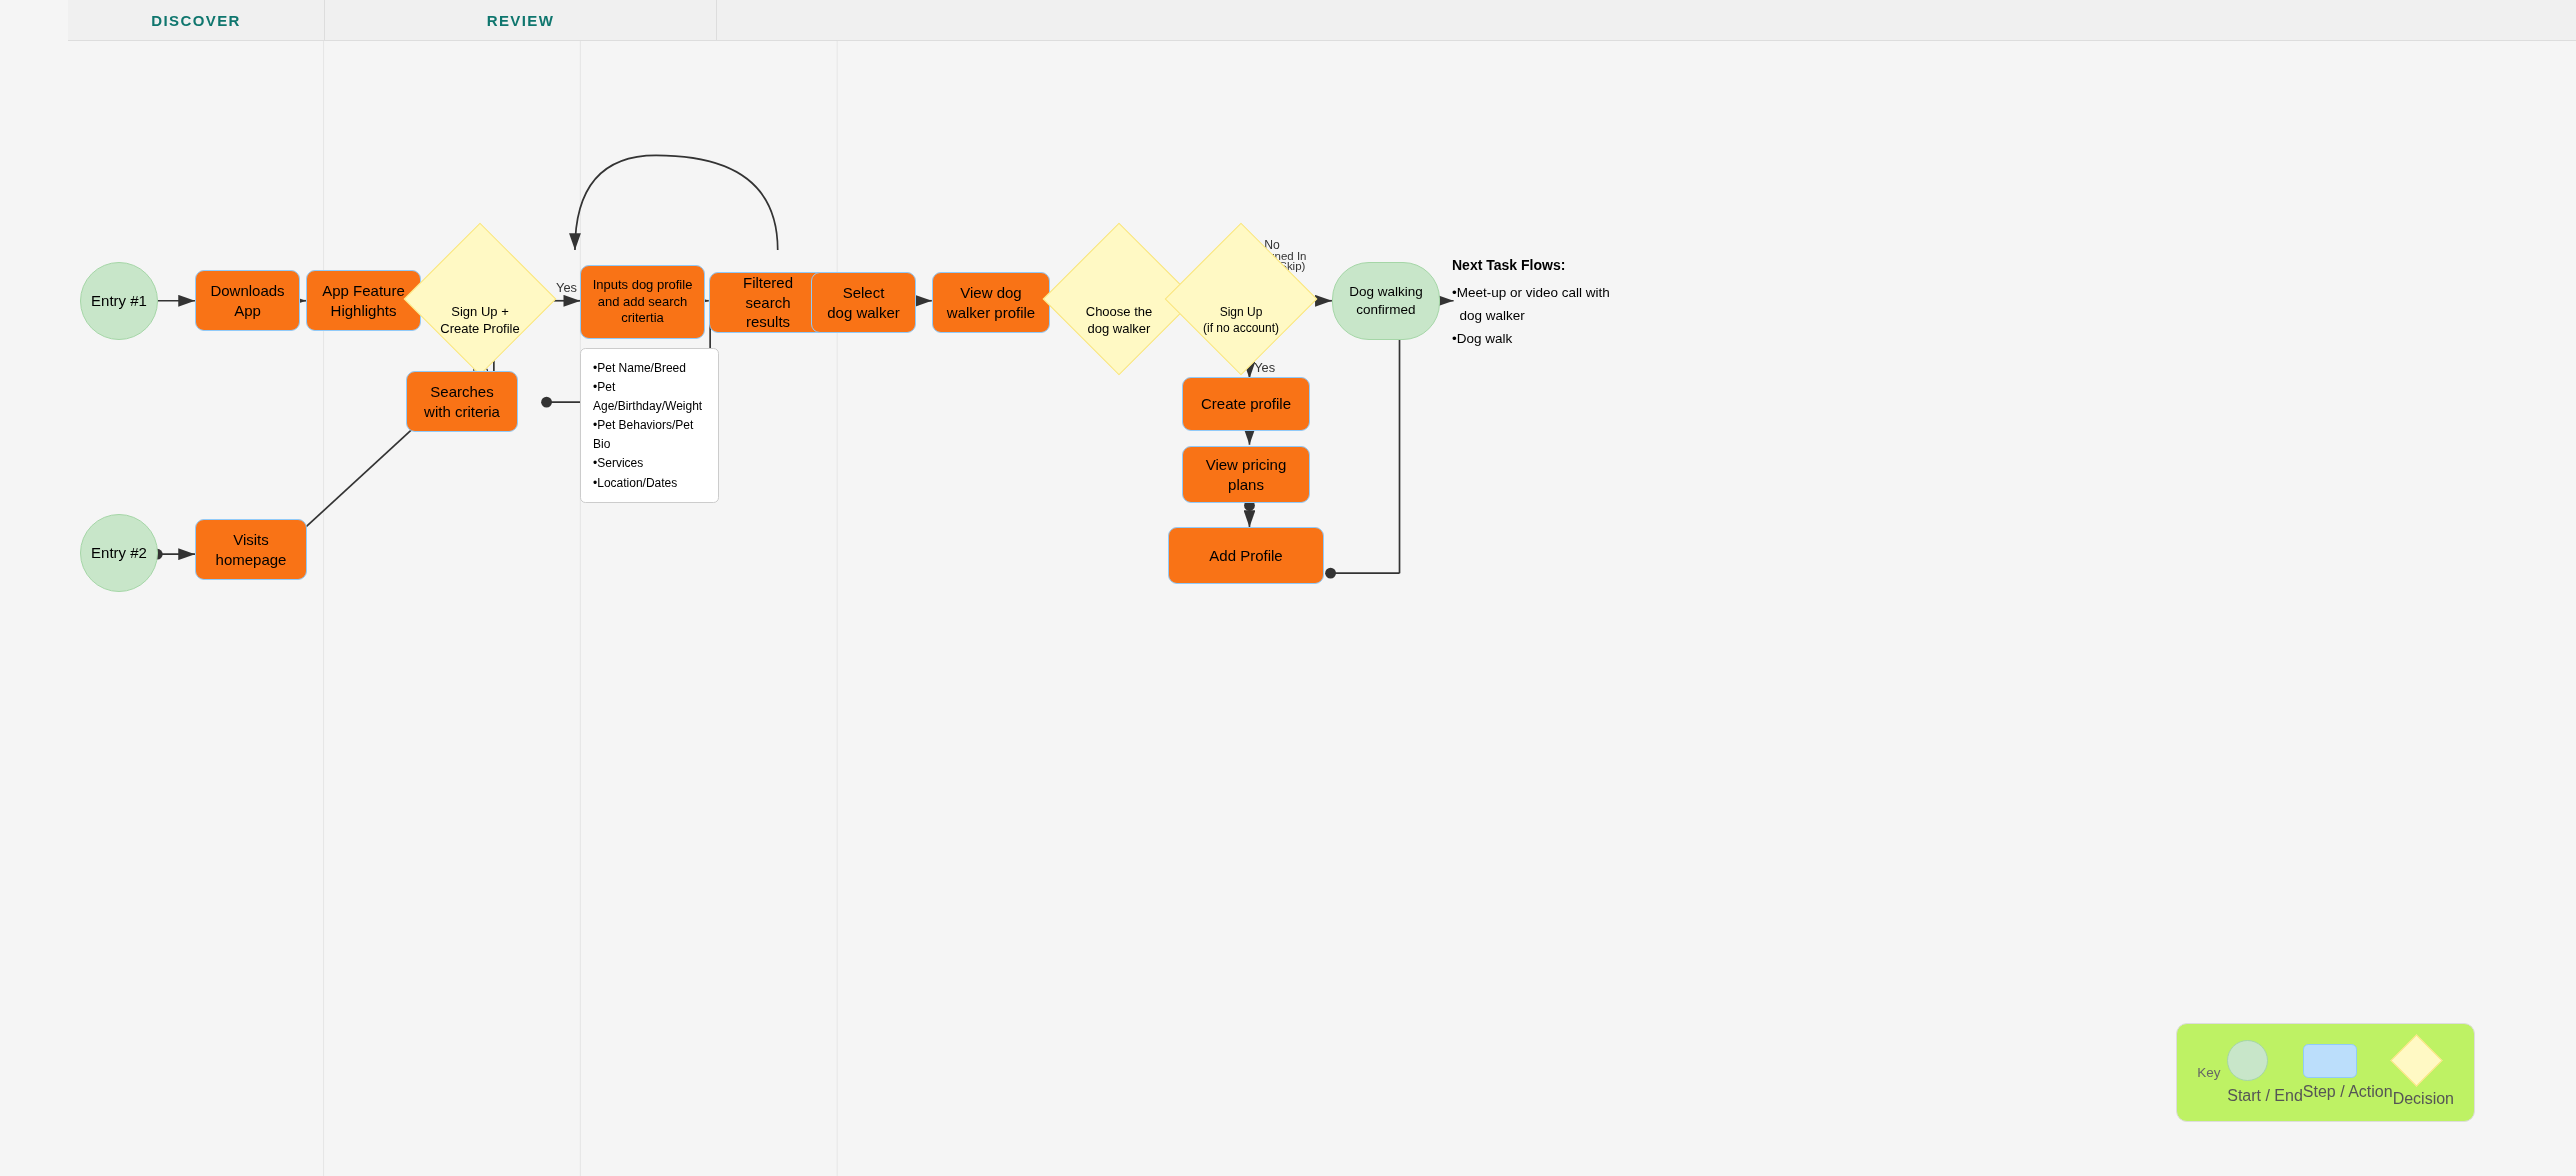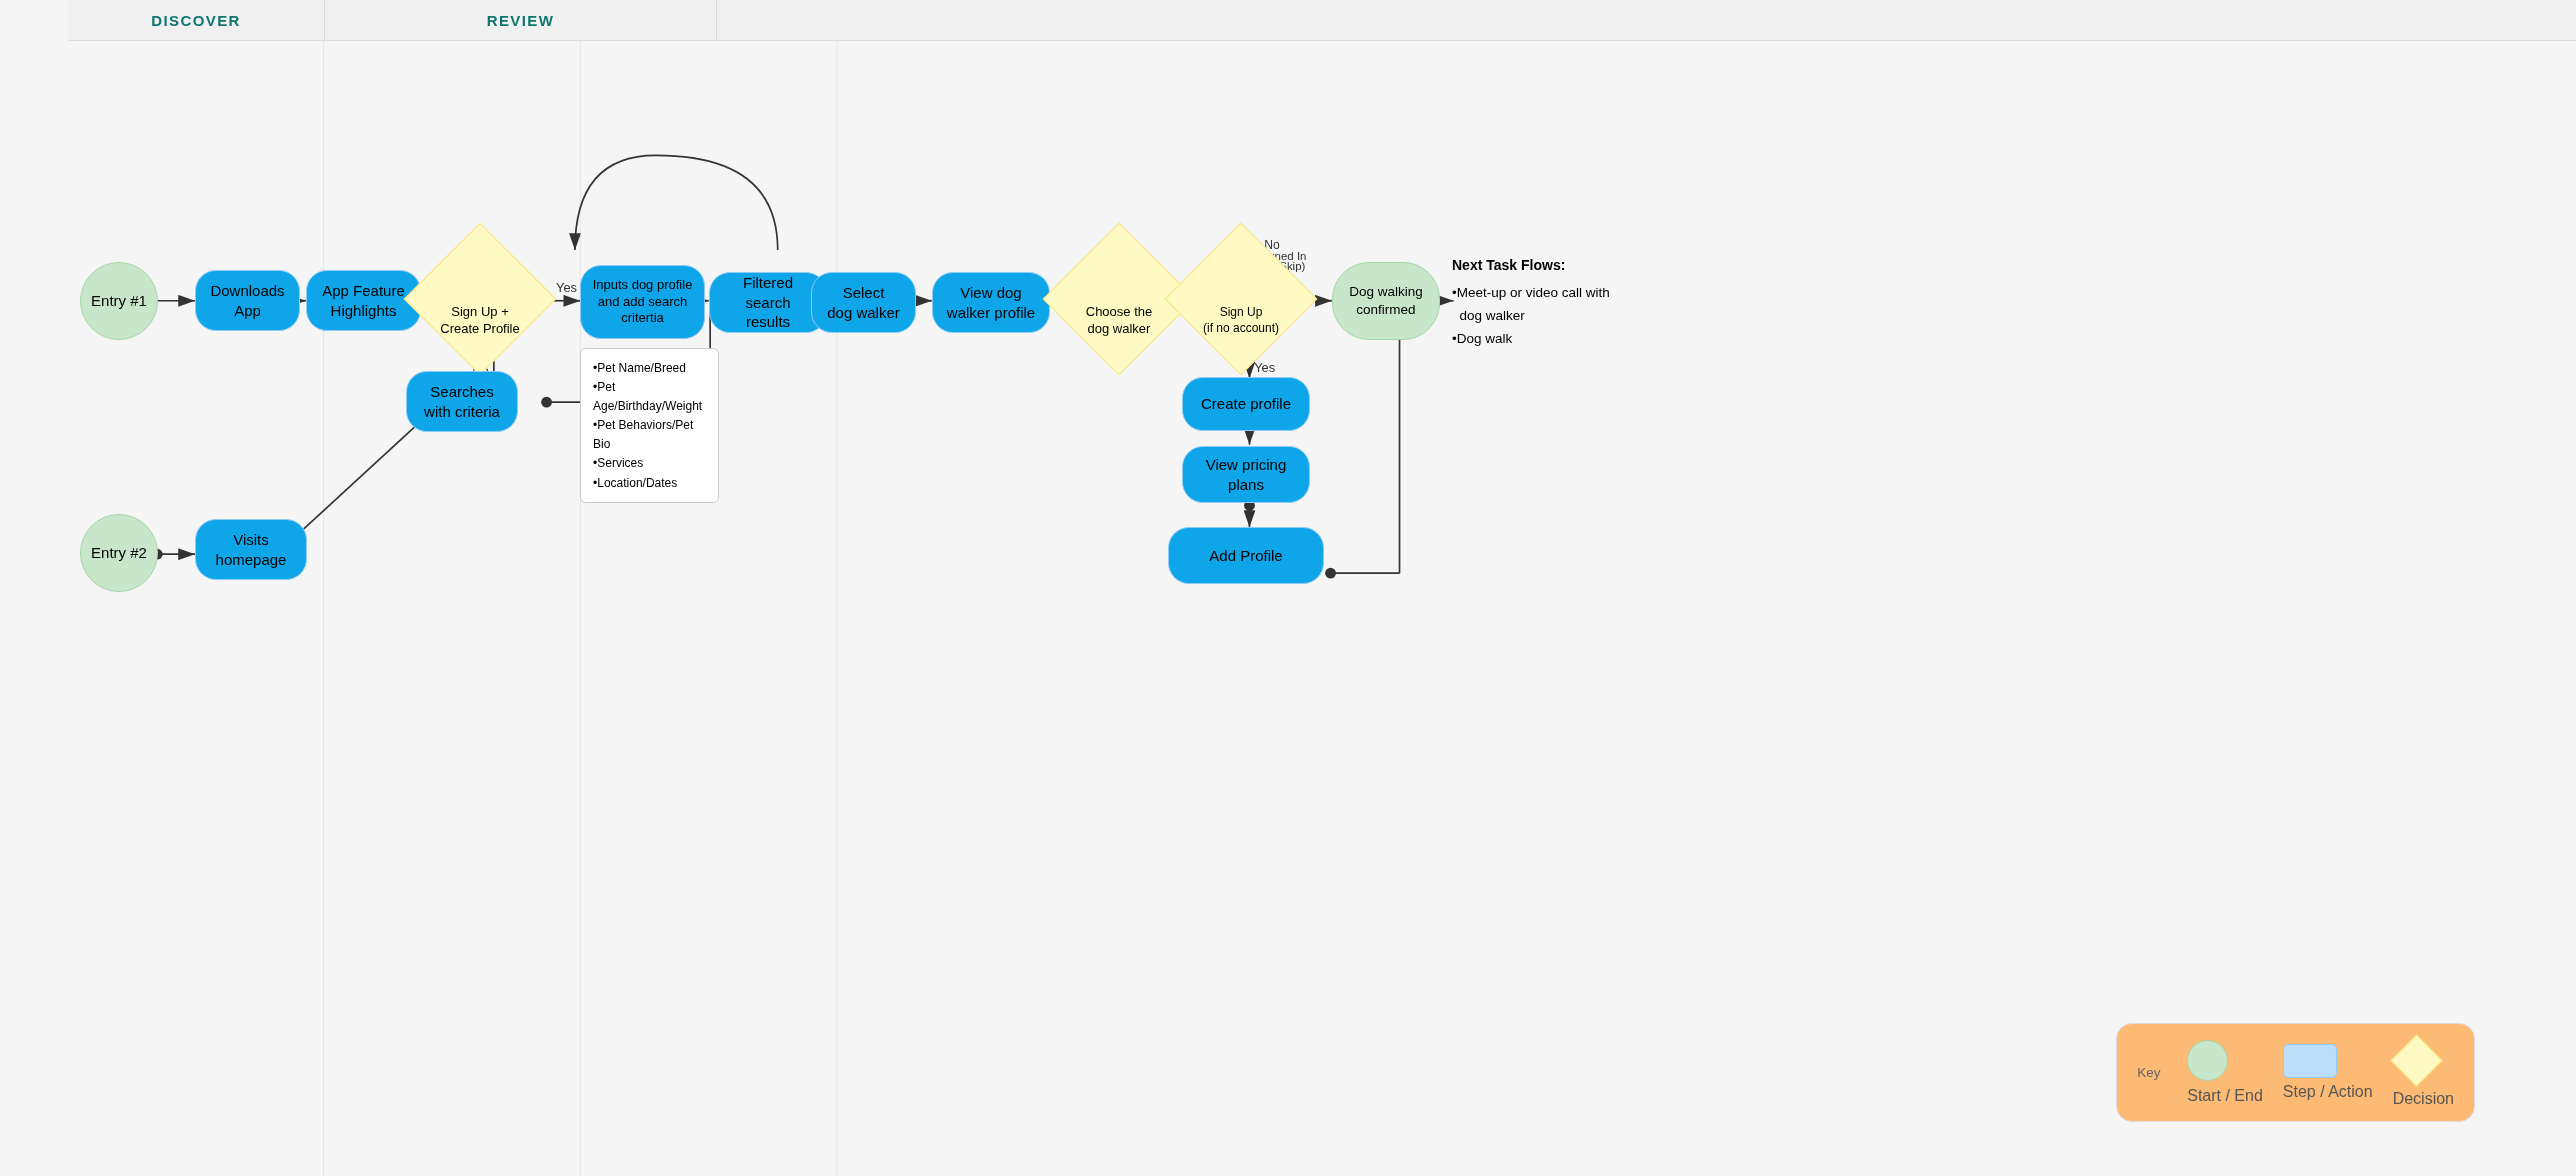--- a/index.html
+++ b/index.html
@@ -56,22 +56,22 @@
 
     .node-circle {
       border-radius: 50%;
       background: #c8e6c9;
       border: 1.4px solid #a5d6a7;
       width: 74px;
       height: 74px;
     }
 
     .node-rect {
-      border-radius: 21px;
-      background: #0ea5e9;
+      border-radius: 9px;
+      background: #f97316;
       border: 1.4px solid #90caf9;
       padding: 6.8px 10.8px;
       min-width: 101px;
       min-height: 54px;
     }
 
     .node-diamond-wrap {
       position: absolute;
       display: flex;
       align-items: center;
@@ -105,27 +105,26 @@
       font-size: 13px;
       line-height: 1.6;
       text-align: left;
     }
 
     
     .key-box {
       position: absolute;
       bottom: 41px;
       right: 68px;
-      background: #fdba74;
+      background: #bef264;
       border: 0.7px solid #ddd;
-      border-radius: 16px;
+      border-radius: 11px;
       padding: 13.5px 20px;
       display: flex;
       align-items: center;
-      gap: 20px;
     }
     .key-label {
       font-size: 13.5px;
       color: #666;
       margin-right: 6.8px;
     }
     .key-item {
       display: flex;
       flex-direction: column;
       gap: 5.4px;

